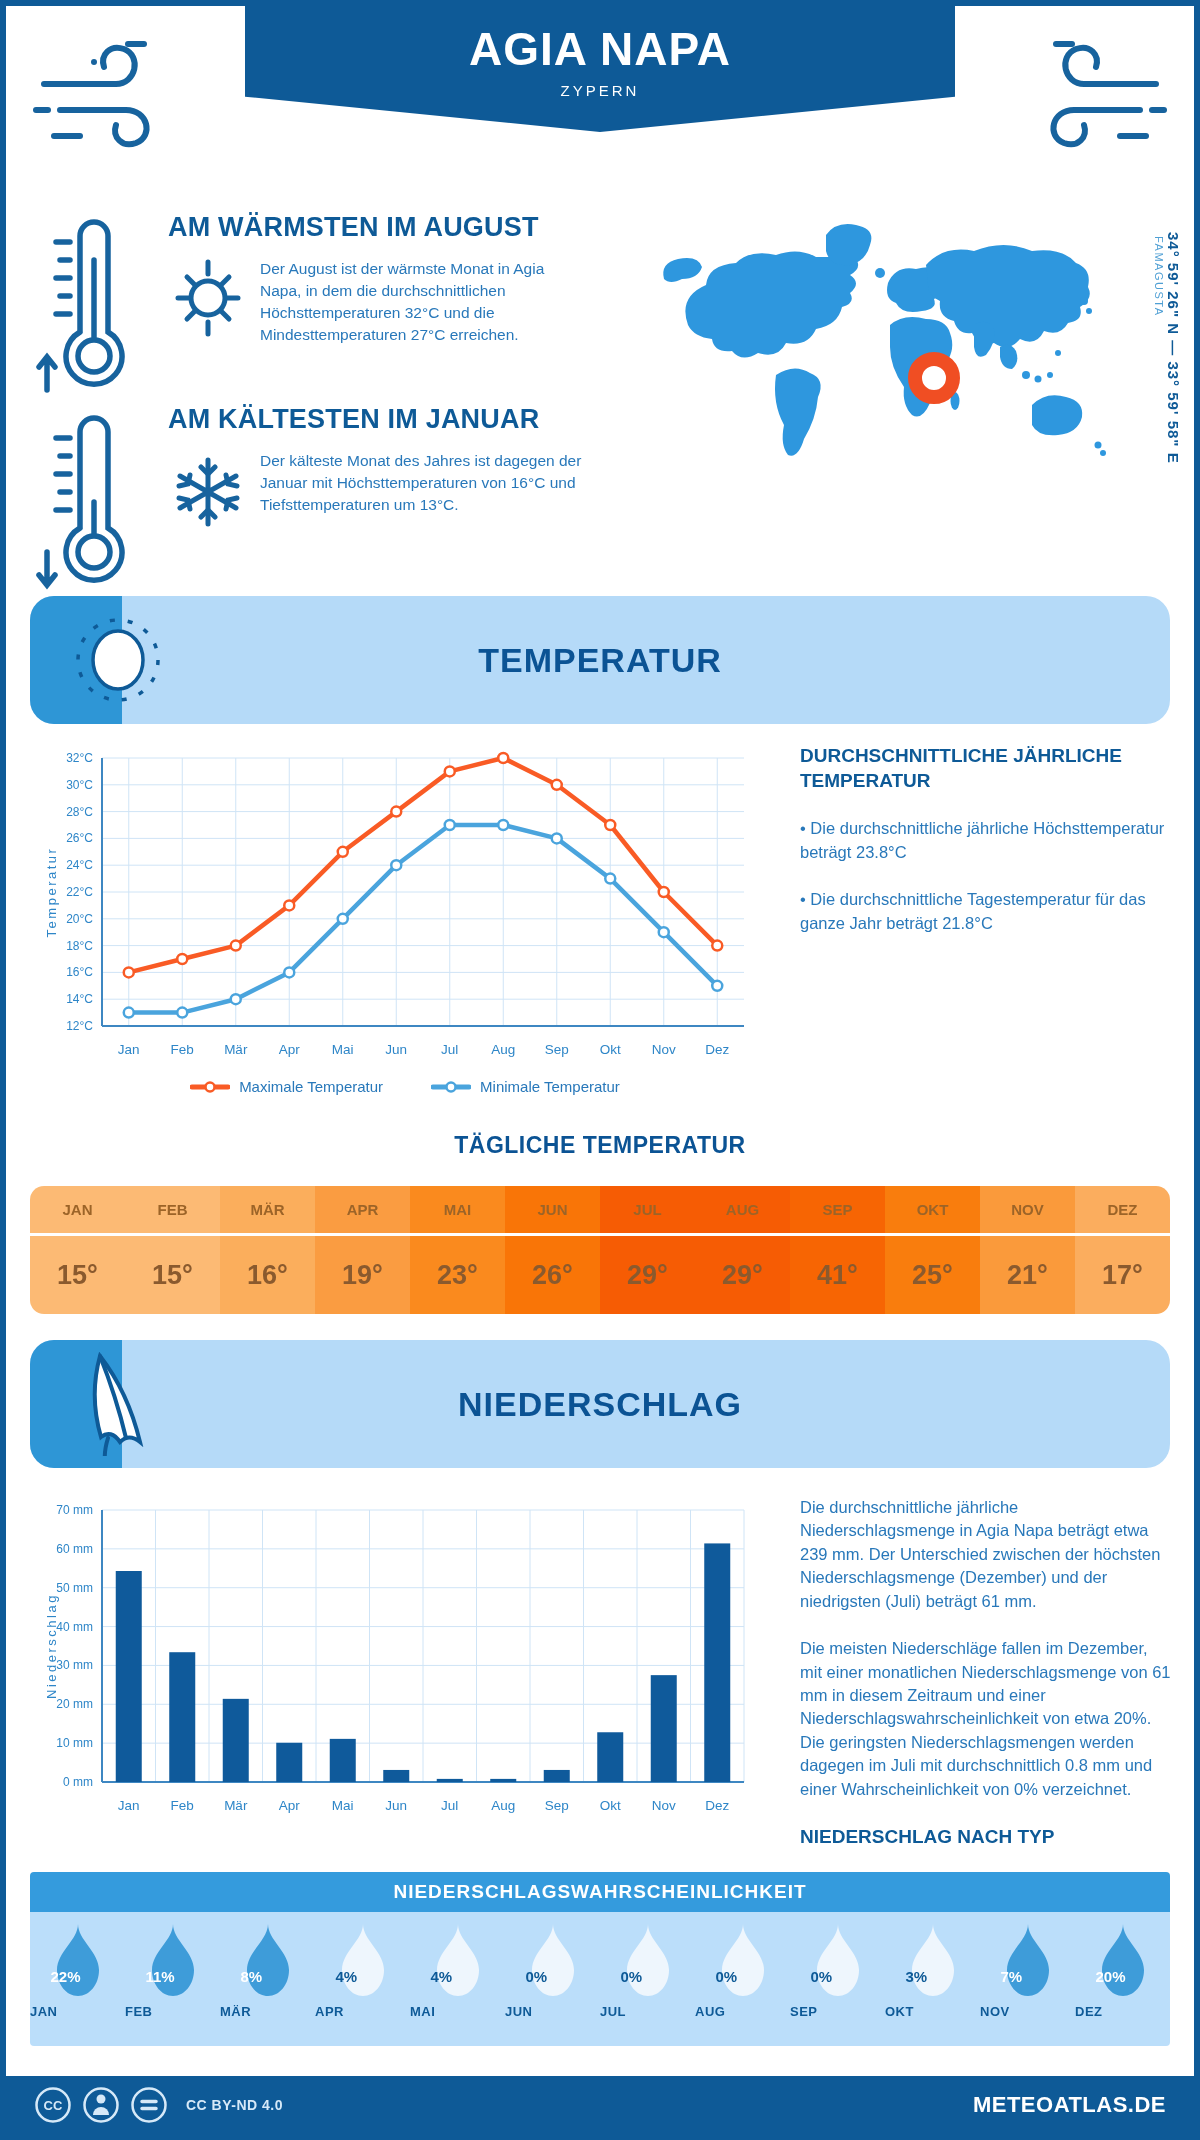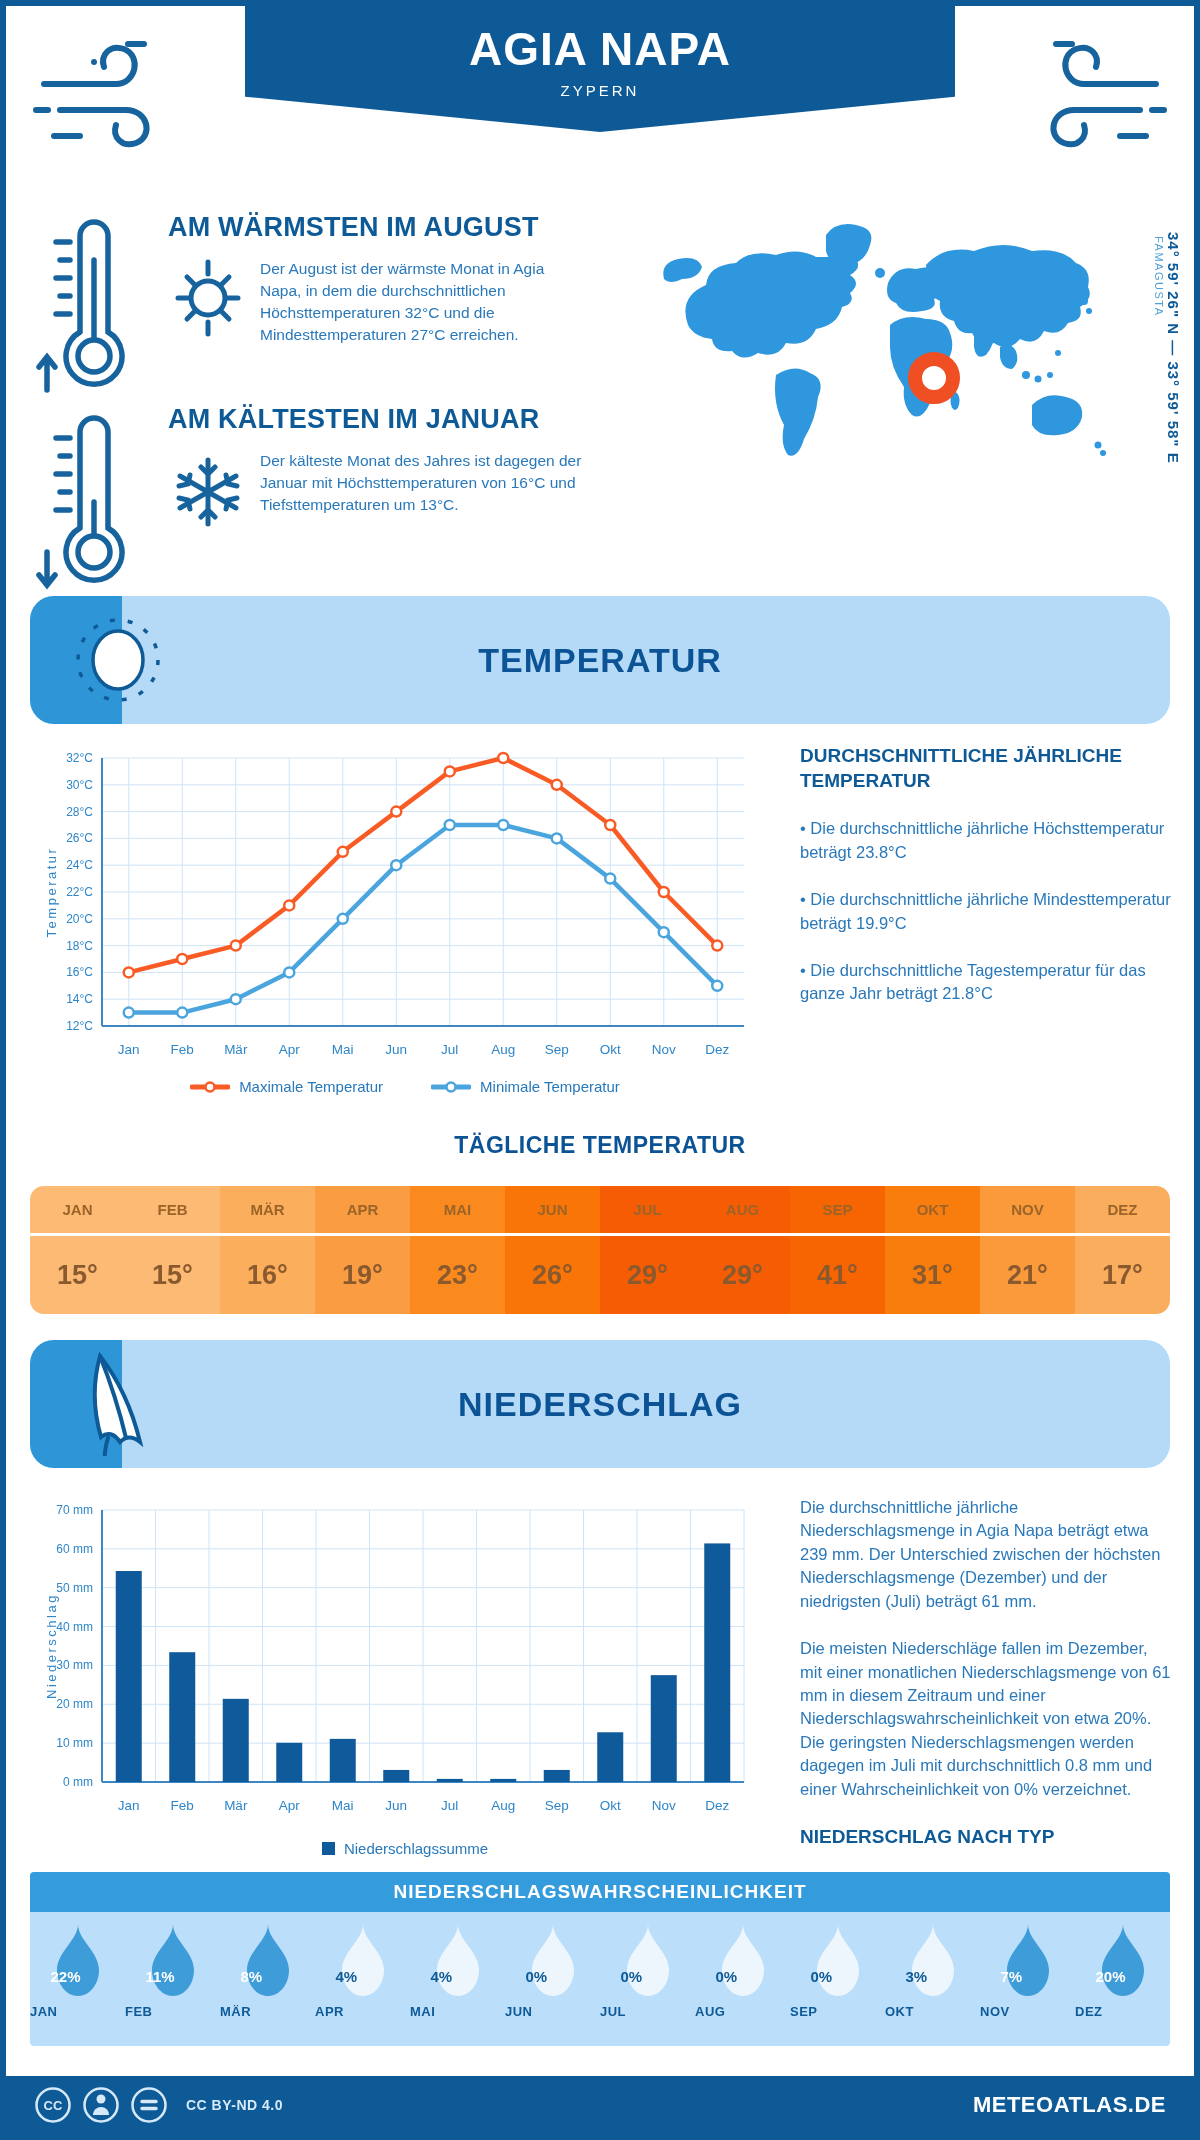--- a/index.html
+++ b/index.html
@@ -270,21 +270,20 @@
           <circle cx="20" cy="6" r="4.5" fill="#fff" stroke="#4aa4dd" stroke-width="2.5"></circle>
         </svg>
         <span>Minimale Temperatur</span>
       </div>
     </div>
 
   <div class="abs" style="left:794px;top:738px;width:372px;">
     <div class="panel-title">DURCHSCHNITTLICHE JÄHRLICHE TEMPERATUR</div>
     <div>
         <div class="bullet">• Die durchschnittliche jährliche Höchsttemperatur beträgt 23.8°C</div>
-        <div class="bullet">• Die durchschnittliche jährliche Mindesttemperatur beträgt 19.9°C</div>
         <div class="bullet">• Die durchschnittliche Tagestemperatur für das ganze Jahr beträgt 21.8°C</div>
       </div>
   </div>
 
   <div class="abs daily-title">TÄGLICHE TEMPERATUR</div>
   <div class="abs ttable">
     <div class="trow">
         <div class="tcell tmonth" style="background: rgb(252, 186, 116);">JAN</div>
         <div class="tcell tmonth" style="background: rgb(252, 186, 116);">FEB</div>
         <div class="tcell tmonth" style="background: rgb(251, 174, 92);">MÄR</div>
@@ -301,21 +300,21 @@
     <div class="trow">
         <div class="tcell tvalue" style="background: rgb(252, 186, 116);">15°</div>
         <div class="tcell tvalue" style="background: rgb(252, 186, 116);">15°</div>
         <div class="tcell tvalue" style="background: rgb(251, 174, 92);">16°</div>
         <div class="tcell tvalue" style="background: rgb(250, 156, 65);">19°</div>
         <div class="tcell tvalue" style="background: rgb(250, 138, 30);">23°</div>
         <div class="tcell tvalue" style="background: rgb(249, 117, 7);">26°</div>
         <div class="tcell tvalue" style="background: rgb(246, 92, 4);">29°</div>
         <div class="tcell tvalue" style="background: rgb(246, 92, 4);">29°</div>
         <div class="tcell tvalue" style="background: rgb(247, 101, 3);">41°</div>
-        <div class="tcell tvalue" style="background: rgb(249, 125, 13);">31°</div>
+        <div class="tcell tvalue" style="background: rgb(249, 125, 13);">25°</div>
         <div class="tcell tvalue" style="background: rgb(250, 154, 59);">21°</div>
         <div class="tcell tvalue" style="background: rgb(251, 173, 94);">17°</div>
       </div>
   </div>
 
   <div class="abs secbanner" style="top:1334px;">
     <div class="accent"></div>
     <svg class="secicon" viewBox="0 0 104 104">
       <g stroke="#0e5a97" stroke-width="4" stroke-linecap="round">
         <path d="M34 4 Q62 40 74 90 Q63 81 54 90 Q45 77 35 85 Q23 44 34 4 Z" fill="#fff"></path>
@@ -377,26 +376,20 @@
         <rect x="236.25" y="248.75428571428571" width="26" height="39.245714285714286" fill="#0f5a9b"></rect>
         <rect x="289.75" y="244.8685714285714" width="26" height="43.13142857142857" fill="#0f5a9b"></rect>
         <rect x="343.25" y="275.95428571428573" width="26" height="12.045714285714286" fill="#0f5a9b"></rect>
         <rect x="396.75" y="284.89142857142855" width="26" height="3.108571428571429" fill="#0f5a9b"></rect>
         <rect x="450.25" y="284.89142857142855" width="26" height="3.108571428571429" fill="#0f5a9b"></rect>
         <rect x="503.75" y="275.95428571428573" width="26" height="12.045714285714286" fill="#0f5a9b"></rect>
         <rect x="557.25" y="238.26285714285714" width="26" height="49.737142857142864" fill="#0f5a9b"></rect>
         <rect x="610.75" y="181.14285714285717" width="26" height="106.85714285714286" fill="#0f5a9b"></rect>
         <rect x="664.25" y="49.41714285714286" width="26" height="238.58285714285714" fill="#0f5a9b"></rect>
       </svg></div>
-  <div class="abs legend" style="left:34px;top:1834px;width:730px;">
-      <div class="item">
-        <span style="display:inline-block;width:13px;height:13px;background:#0f5a9b"></span>
-        <span>Niederschlagssumme</span>
-      </div>
-    </div>
 
   <div class="abs" style="left:794px;top:1490px;width:372px;">
     <div>
         <p class="para">Die durchschnittliche jährliche Niederschlagsmenge in Agia Napa beträgt etwa 239 mm. Der Unterschied zwischen der höchsten Niederschlagsmenge (Dezember) und der niedrigsten (Juli) beträgt 61 mm.</p>
         <p class="para">Die meisten Niederschläge fallen im Dezember, mit einer monatlichen Niederschlagsmenge von 61 mm in diesem Zeitraum und einer Niederschlagswahrscheinlichkeit von etwa 20%. Die geringsten Niederschlagsmengen werden dagegen im Juli mit durchschnittlich 0.8 mm und einer Wahrscheinlichkeit von 0% verzeichnet.</p>
       </div>
     <div class="panel-title" style="margin:4px 0 26px 0;">NIEDERSCHLAG NACH TYP</div>
     <div>
         <div class="bullet" style="margin-bottom: 10px;">• Regen: 100%</div>
         <div class="bullet" style="margin-bottom: 10px;">• Schnee: 0%</div>

